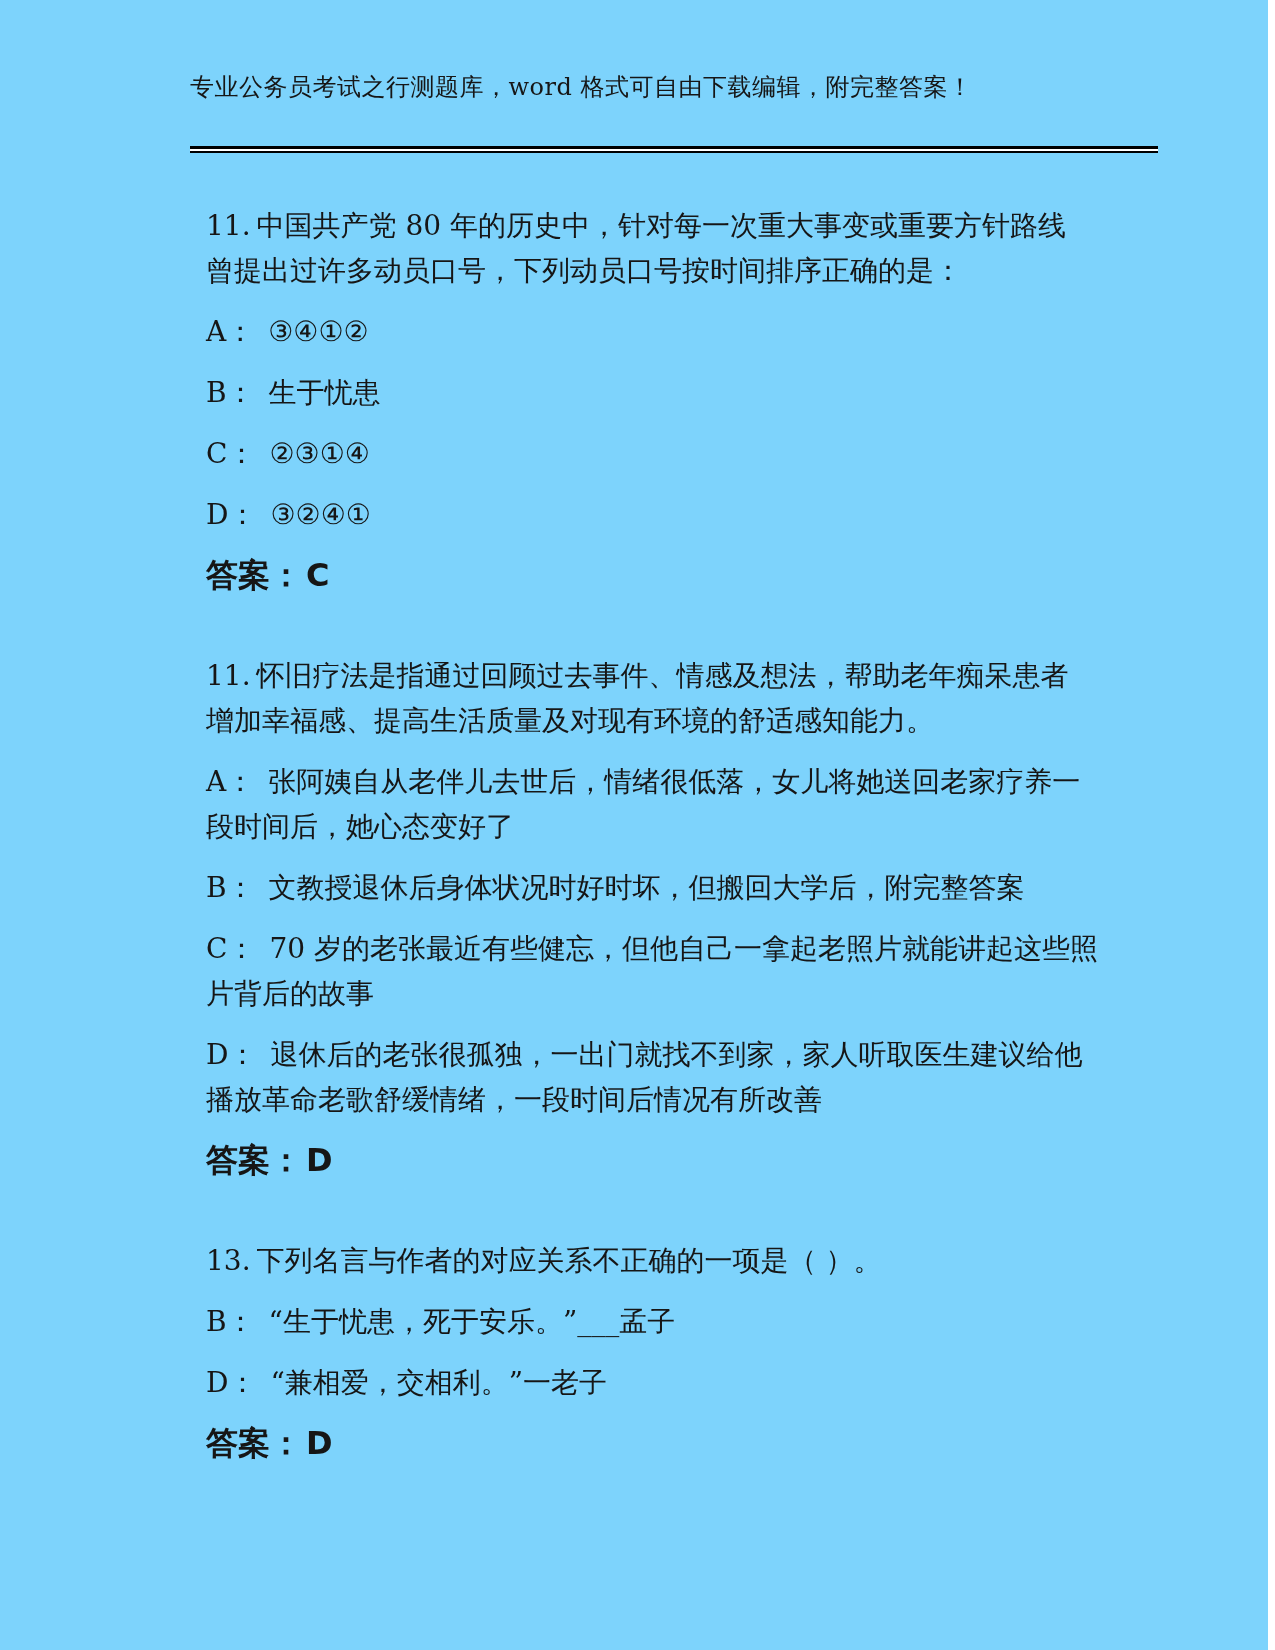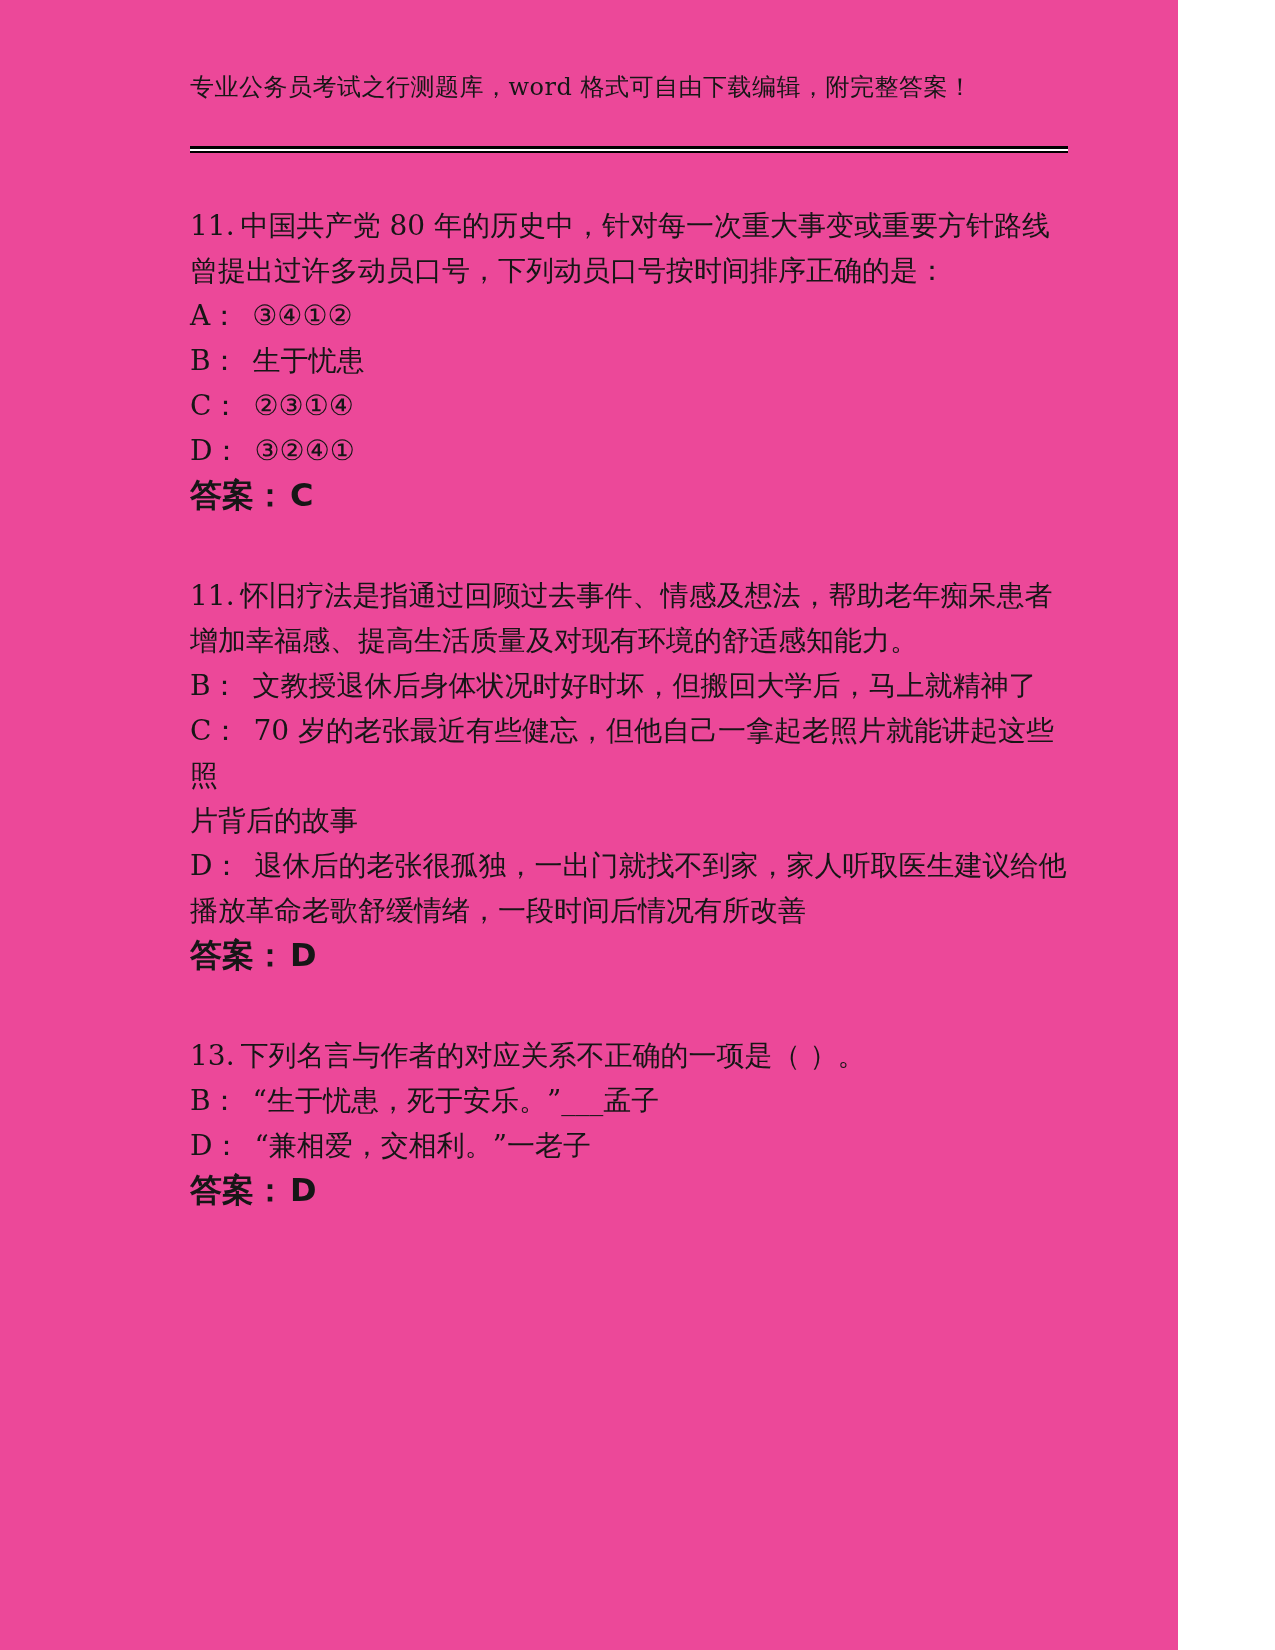--- a/index.html
+++ b/index.html
@@ -2,23 +2,23 @@
 <html><head>
 <meta charset="utf-8">
 <style>
   html, body {
     margin: 0;
     padding: 0;
     background: #ffffff;
   }
   .page {
     position: relative;
-    width: 1178px;
+    width: 1268px;
     height: 1650px;
-    background: #ec4899;
+    background: #7dd3fc;
     overflow: hidden;
     font-family: "DejaVu Serif", "Liberation Serif", serif;
     color: #161616;
   }
   .doc-header {
     margin: 72px 110px 0 190px;
     font-size: 24px;
     line-height: 30px;
     letter-spacing: 0.5px;
     white-space: pre-wrap;
@@ -32,21 +32,21 @@
   }
   .content {
     margin: 50px 110px 0 190px;
     font-size: 28px;
     line-height: 45px;
   }
   .question-block {
     margin: 0 0 55px 0;
   }
   .question-block p {
-    margin: 0;
+    margin: 16px;
     white-space: pre-wrap;
   }
   .q-number {
     margin-right: 6px;
   }
   .opt-label {
     margin-right: 14px;
   }
   .answer-line {
     font-family: "DejaVu Sans", "Liberation Sans", sans-serif;
@@ -73,21 +73,23 @@
       <p><span class="opt-label">A：</span><span>③④①②</span></p>
       <p><span class="opt-label">B：</span><span>生于忧患</span></p>
       <p><span class="opt-label">C：</span><span>②③①④</span></p>
       <p><span class="opt-label">D：</span><span>③②④①</span></p>
       <p class="answer-line"><span class="answer-label">答案：</span><span>C</span></p>
     </div>
 
     <div class="question-block">
       <p><span class="q-number">11.</span><span>怀旧疗法是指通过回顾过去事件、情感及想法，帮助老年痴呆患者
 增加幸福感、提高生活质量及对现有环境的舒适感知能力。</span></p>
-      <p><span class="opt-label">B：</span><span>文教授退休后身体状况时好时坏，但搬回大学后，马上就精神了</span></p>
+      <p><span class="opt-label">A：</span><span>张阿姨自从老伴儿去世后，情绪很低落，女儿将她送回老家疗养一
+段时间后，她心态变好了</span></p>
+      <p><span class="opt-label">B：</span><span>文教授退休后身体状况时好时坏，但搬回大学后，附完整答案</span></p>
       <p><span class="opt-label">C：</span><span>70 岁的老张最近有些健忘，但他自己一拿起老照片就能讲起这些照
 片背后的故事</span></p>
       <p><span class="opt-label">D：</span><span>退休后的老张很孤独，一出门就找不到家，家人听取医生建议给他
 播放革命老歌舒缓情绪，一段时间后情况有所改善</span></p>
       <p class="answer-line"><span class="answer-label">答案：</span><span>D</span></p>
     </div>
 
     <div class="question-block">
       <p><span class="q-number">13.</span><span>下列名言与作者的对应关系不正确的一项是（ ）。</span></p>
       <p><span class="opt-label">B：</span><span>“生于忧患，死于安乐。”___孟子</span></p>

